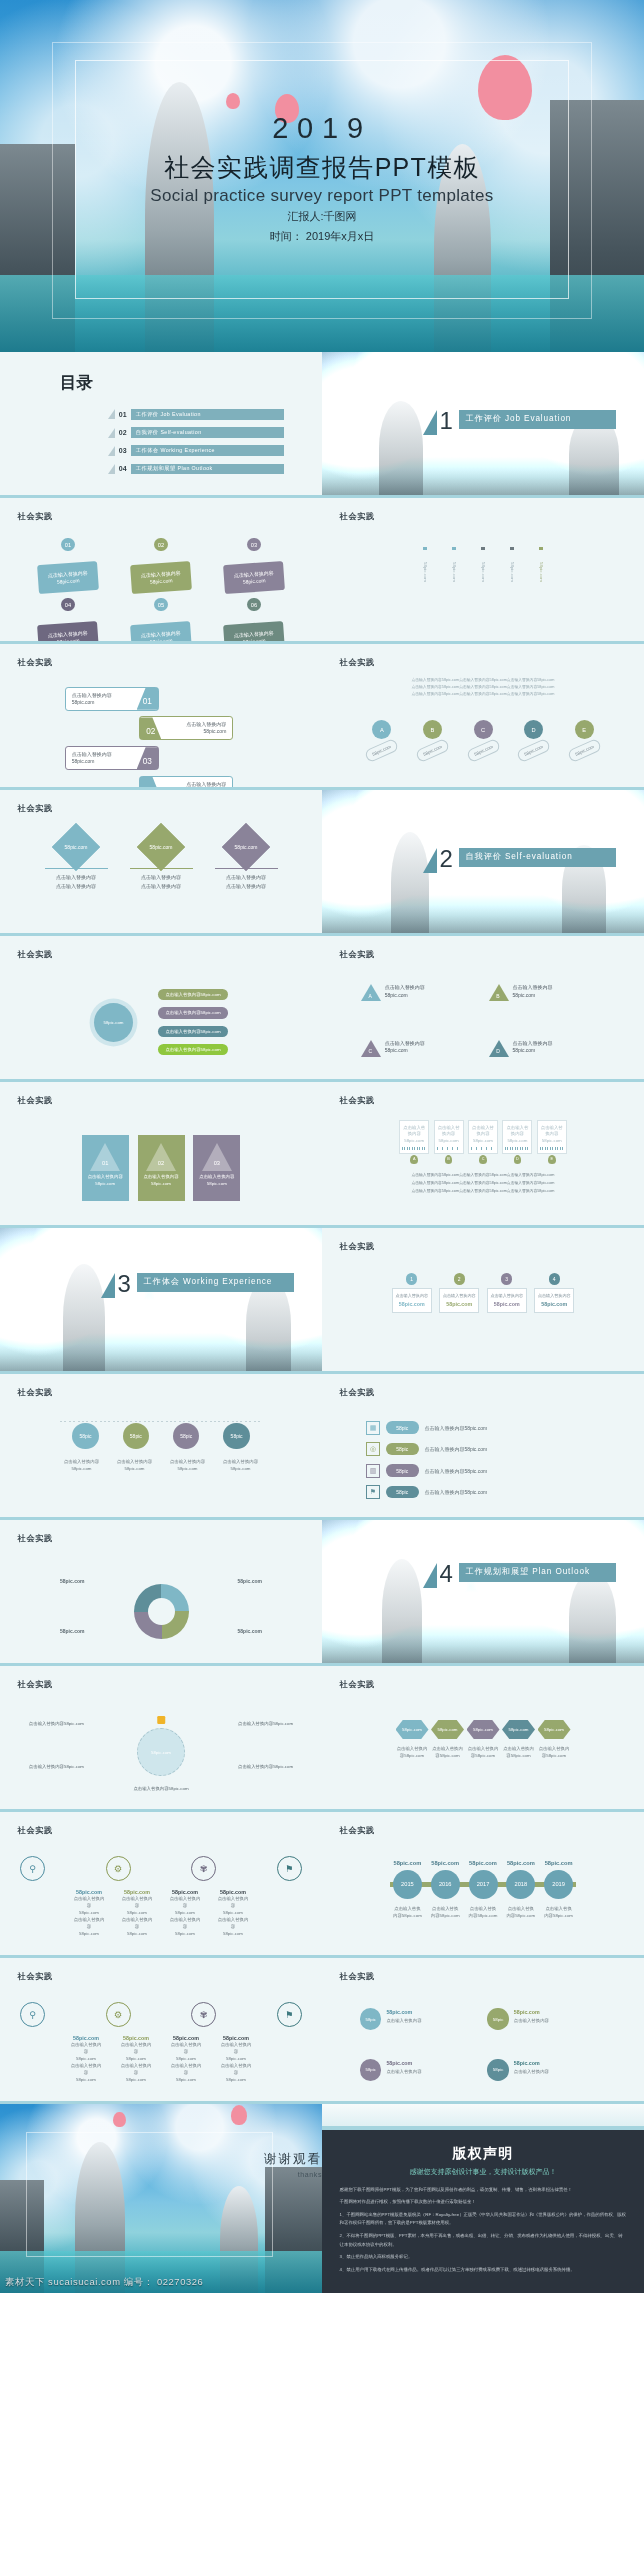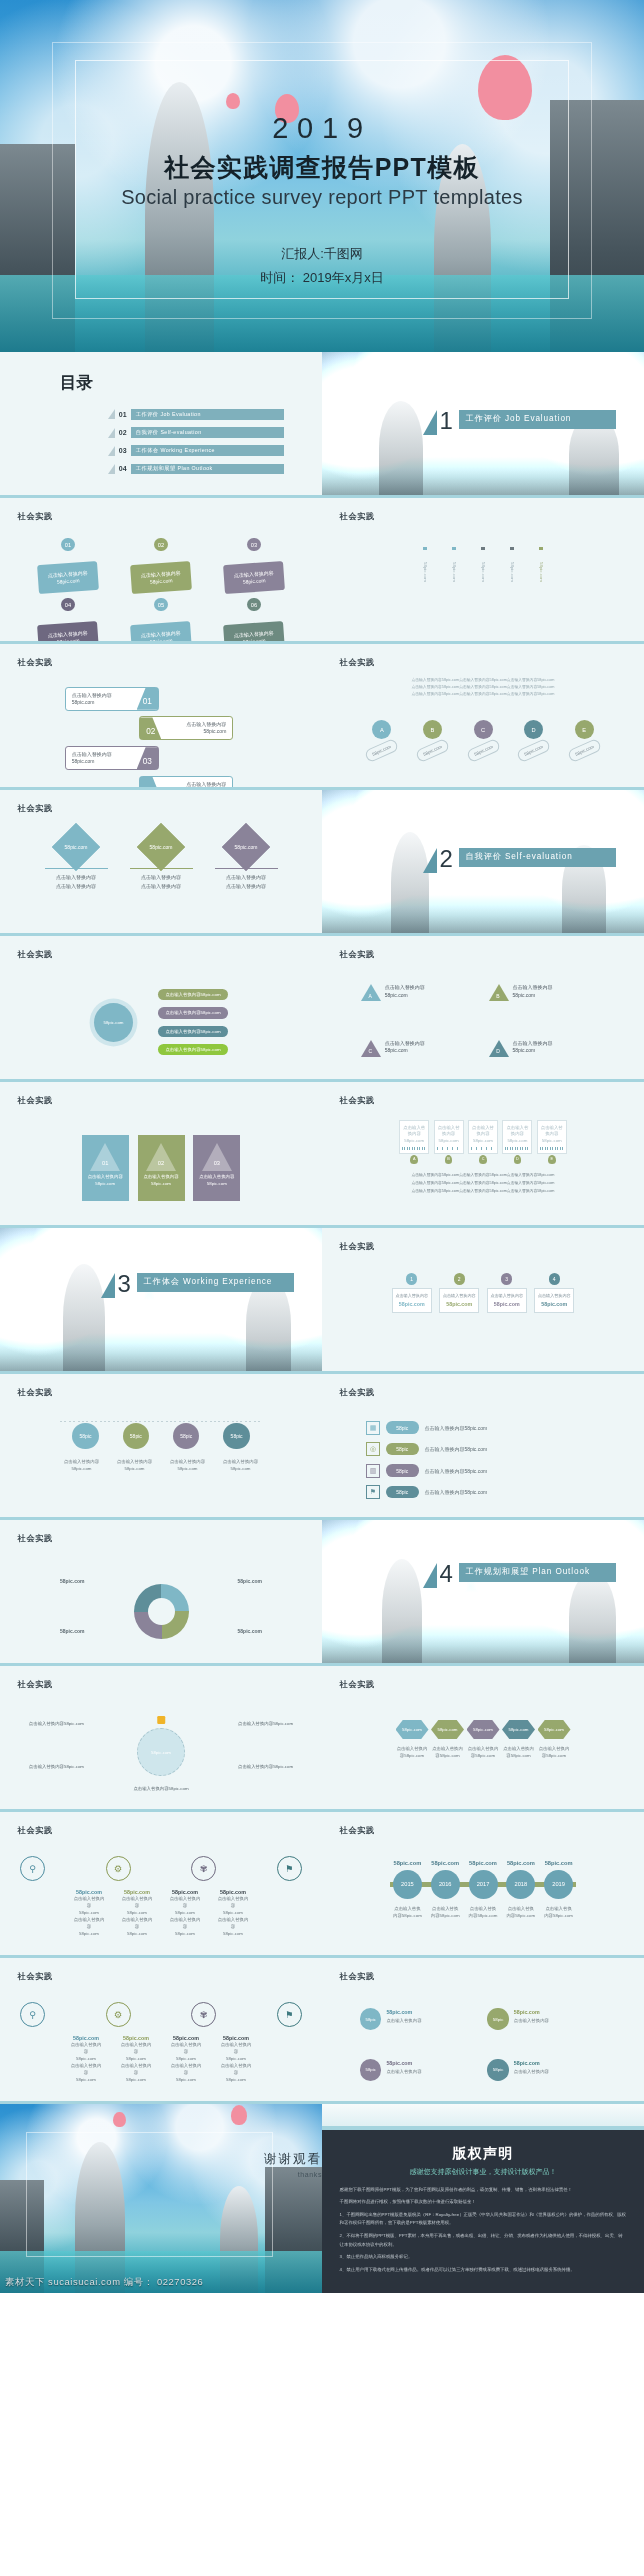--- a/index.html
+++ b/index.html
@@ -42,23 +42,23 @@
     position:absolute; left:0; right:0; bottom:0; height:22%;
     background:linear-gradient(180deg,rgba(90,200,208,.75),rgba(28,130,150,.9));
   }
 
   
   #cover { height:352px; width:644px; border-bottom:0; background:#0d2a3a; }
   .cover-frame1 { position:absolute; left:52px; top:42px; right:52px; bottom:33px; border:0.6px solid rgba(255,255,255,.45); }
   .cover-frame2 { position:absolute; left:75px; top:60px; right:75px; bottom:53px; border:0.6px solid rgba(255,255,255,.7); }
   .cover-text { position:absolute; left:0; right:0; top:112px; text-align:center; z-index:6; }
   .cover-year { font-size:29px; letter-spacing:8.8px; color:#1d2b33; font-weight:300; }
-  .cover-h1 { font-size:25px; font-weight:bold; color:#15222a; margin-top:6.3px; letter-spacing:1.3px; }
-  .cover-h2 { font-size:20px; color:#2c3a44; margin-top:1.3px; letter-spacing:0.3px; }
-  .cover-meta { margin-top:33px; font-size:13px; color:#23323b; line-height:1.9;text-align:center; }
+  .cover-h1 { font-size:25px; font-weight:normal; color:#15222a; margin-top:6.3px; letter-spacing:1.3px; }
+  .cover-h2 { font-size:17px; color:#2c3a44; margin-top:1.3px; letter-spacing:0.3px; }
+  .cover-meta { font-size:11px; color:#23323b; line-height:1.9;text-align:center; }
 
   
   .toc-head { position:absolute; left:60px; top:20px; font-size:16.4px; font-weight:bold; color:#222c33; }
   .toc-list { position:absolute; left:108px; top:57px; }
   .toc-row { display:flex; align-items:center; margin-bottom:7.5px; }
   .toc-tri { width:0;height:0; border-left:7px solid transparent; border-bottom:10.7px solid #b9ccd2; margin-right:3.8px; }
   .toc-num { font-size:7px; font-weight:bold; color:#2f3b42; width:12.6px; }
   .toc-bar {
     width:153px; height:10.7px; background:#7fb0bc; color:#fff; font-size:5.3px;
     display:flex; align-items:center; padding-left:4.4px; letter-spacing:0.4px;

